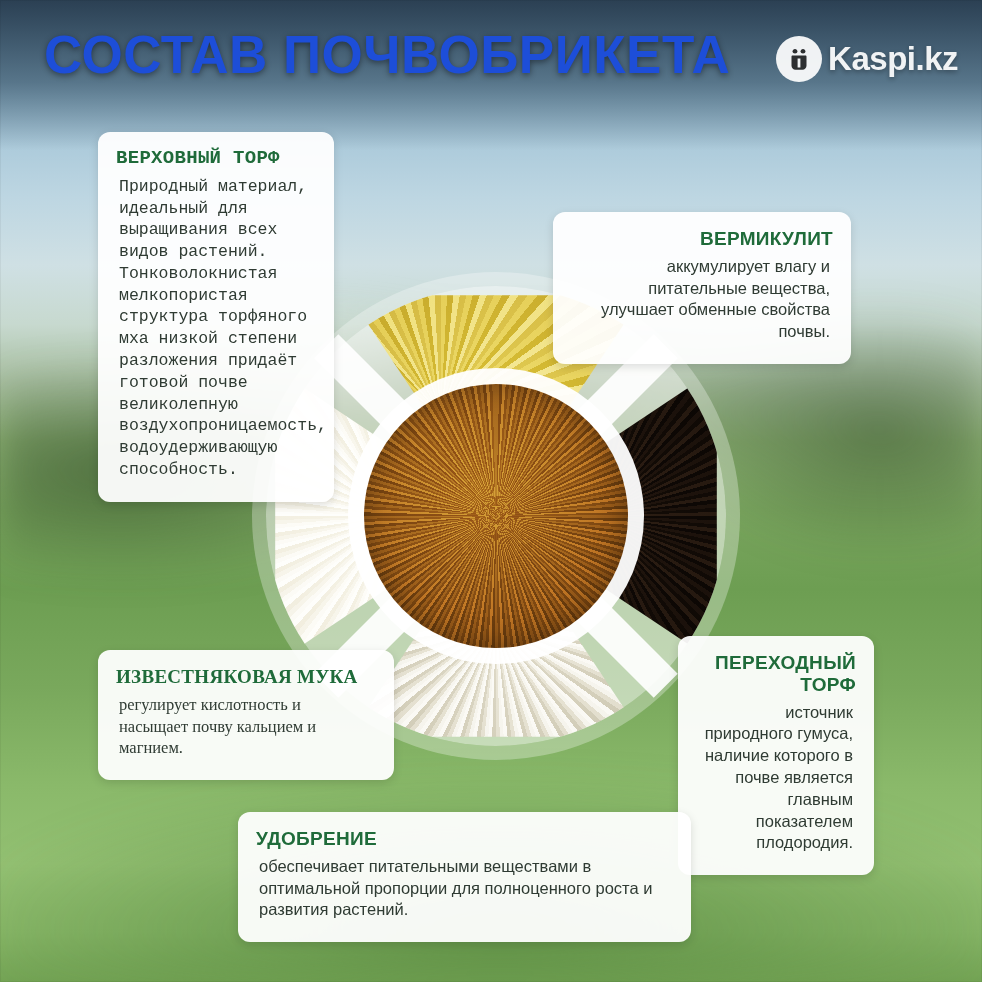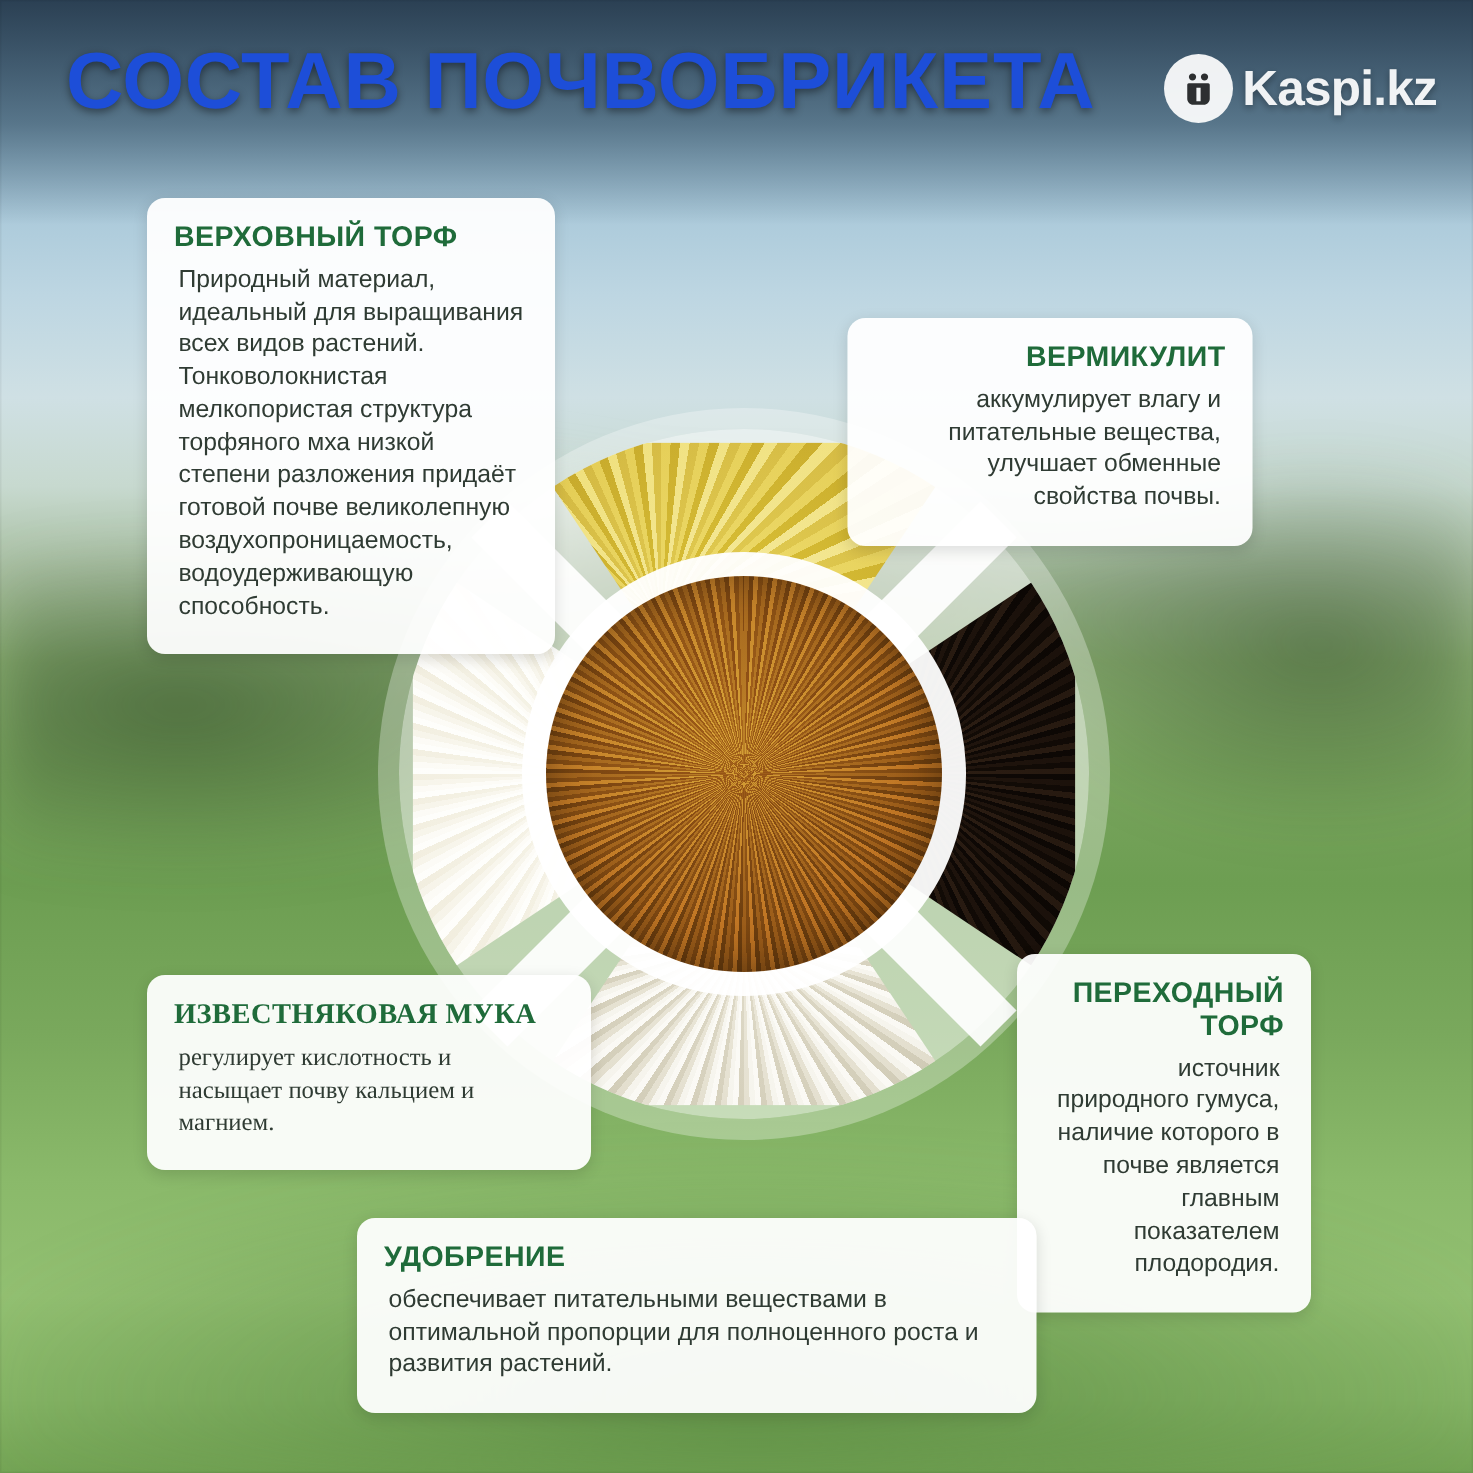--- a/index.html
+++ b/index.html
@@ -210,22 +210,22 @@
     line-height: 1.15;
     text-transform: uppercase;
   }
   .card p {
     margin: 3px;
     font-size: 16.5px;
     line-height: 1.32;
     color: #2f3b33;
   }
 
-  #card-verh  { left: 98px;  top: 132px; width: 272px; }
-  #card-verm  { left: 565px; top: 212px; width: 270px; }
+  #card-verh  { left: 98px;  top: 132px; width: 236px; font-family: Liberation Mono, monospace; }
+  #card-verm  { left: 553px; top: 212px; width: 298px; }
   #card-izv   { left: 98px;  top: 650px; width: 296px; font-family: Liberation Serif, serif; }
   #card-pere  { left: 678px; top: 636px; width: 196px; }
   #card-udob  { left: 238px; top: 812px; width: 453px; }
 
   #card-verm h3, #card-verm p,
   #card-pere h3, #card-pere p { text-align: right; }
   #card-udob h3 { text-align: left; }
   #card-udob p  { text-align: left; }
 
   .frame-edge {

